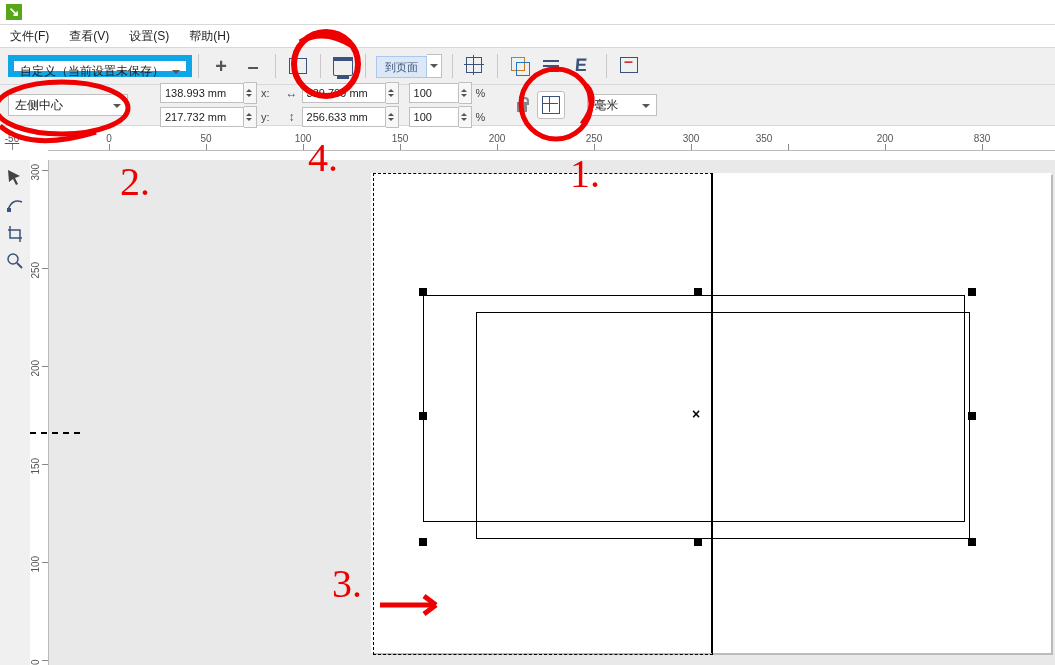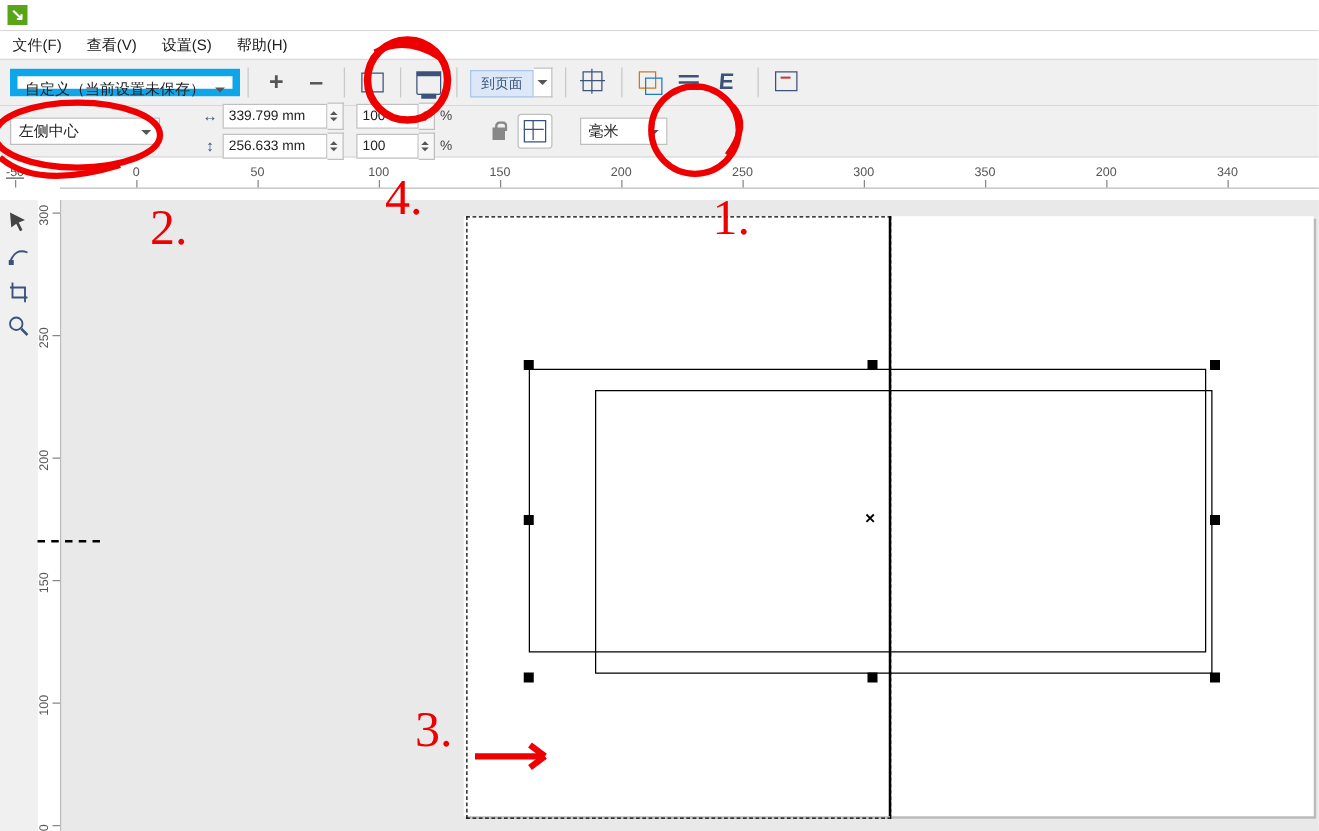--- a/index.html
+++ b/index.html
@@ -138,20 +138,32 @@
   <span class="tbbtn">
       <span class="ico c-close"></span>
     </span>
 </div>
 
 <div class="propbar">
   <span class="pb-select">左侧中心</span>
   <span style="width:20px"></span>
   <div class="pcol">
     <span class="numbox">
+        <span class="val">138.993 mm</span>
+        <span class="spin"></span>
+        <span class="xy-lab">x:</span>
+      </span>
+    <span class="numbox">
+        <span class="val">217.732 mm</span>
+        <span class="spin"></span>
+        <span class="xy-lab">y:</span>
+      </span>
+  </div>
+  <div class="pcol">
+    <span class="numbox">
         <span class="hw-ico">↔</span>
         <span class="val">339.799 mm</span>
         <span class="spin"></span>
       </span>
     <span class="numbox">
         <span class="hw-ico">↕</span>
         <span class="val">256.633 mm</span>
         <span class="spin"></span>
       </span>
   </div>
@@ -189,25 +201,25 @@
     <div class="rt" style="left: 255px;">100</div>
     <div class="tick" style="left: 352px;"></div>
     <div class="rt" style="left: 352px;">150</div>
     <div class="tick" style="left: 449px;"></div>
     <div class="rt" style="left: 449px;">200</div>
     <div class="tick" style="left: 546px;"></div>
     <div class="rt" style="left: 546px;">250</div>
     <div class="tick" style="left: 643px;"></div>
     <div class="rt" style="left: 643px;">300</div>
     <div class="tick" style="left: 740px;"></div>
-    <div class="rt" style="left: 740px;">350</div>
+    <div class="rt" style="left: 716px;">350</div>
     <div class="tick" style="left: 837px;"></div>
     <div class="rt" style="left: 837px;">200</div>
     <div class="tick" style="left: 934px;"></div>
-    <div class="rt" style="left: 934px;">340</div>
+    <div class="rt" style="left: 934px;">830</div>
   </div>
 
 <div class="work">
 
   <div class="toolbox">
     <div class="tbx-btn">
         <svg width="18" height="18">
           <path d="M2 2 L14 8 L9 10 L12 16 L10 17 L7 11 L3 14 Z" fill="#444"></path>
         </svg>
       </div>

